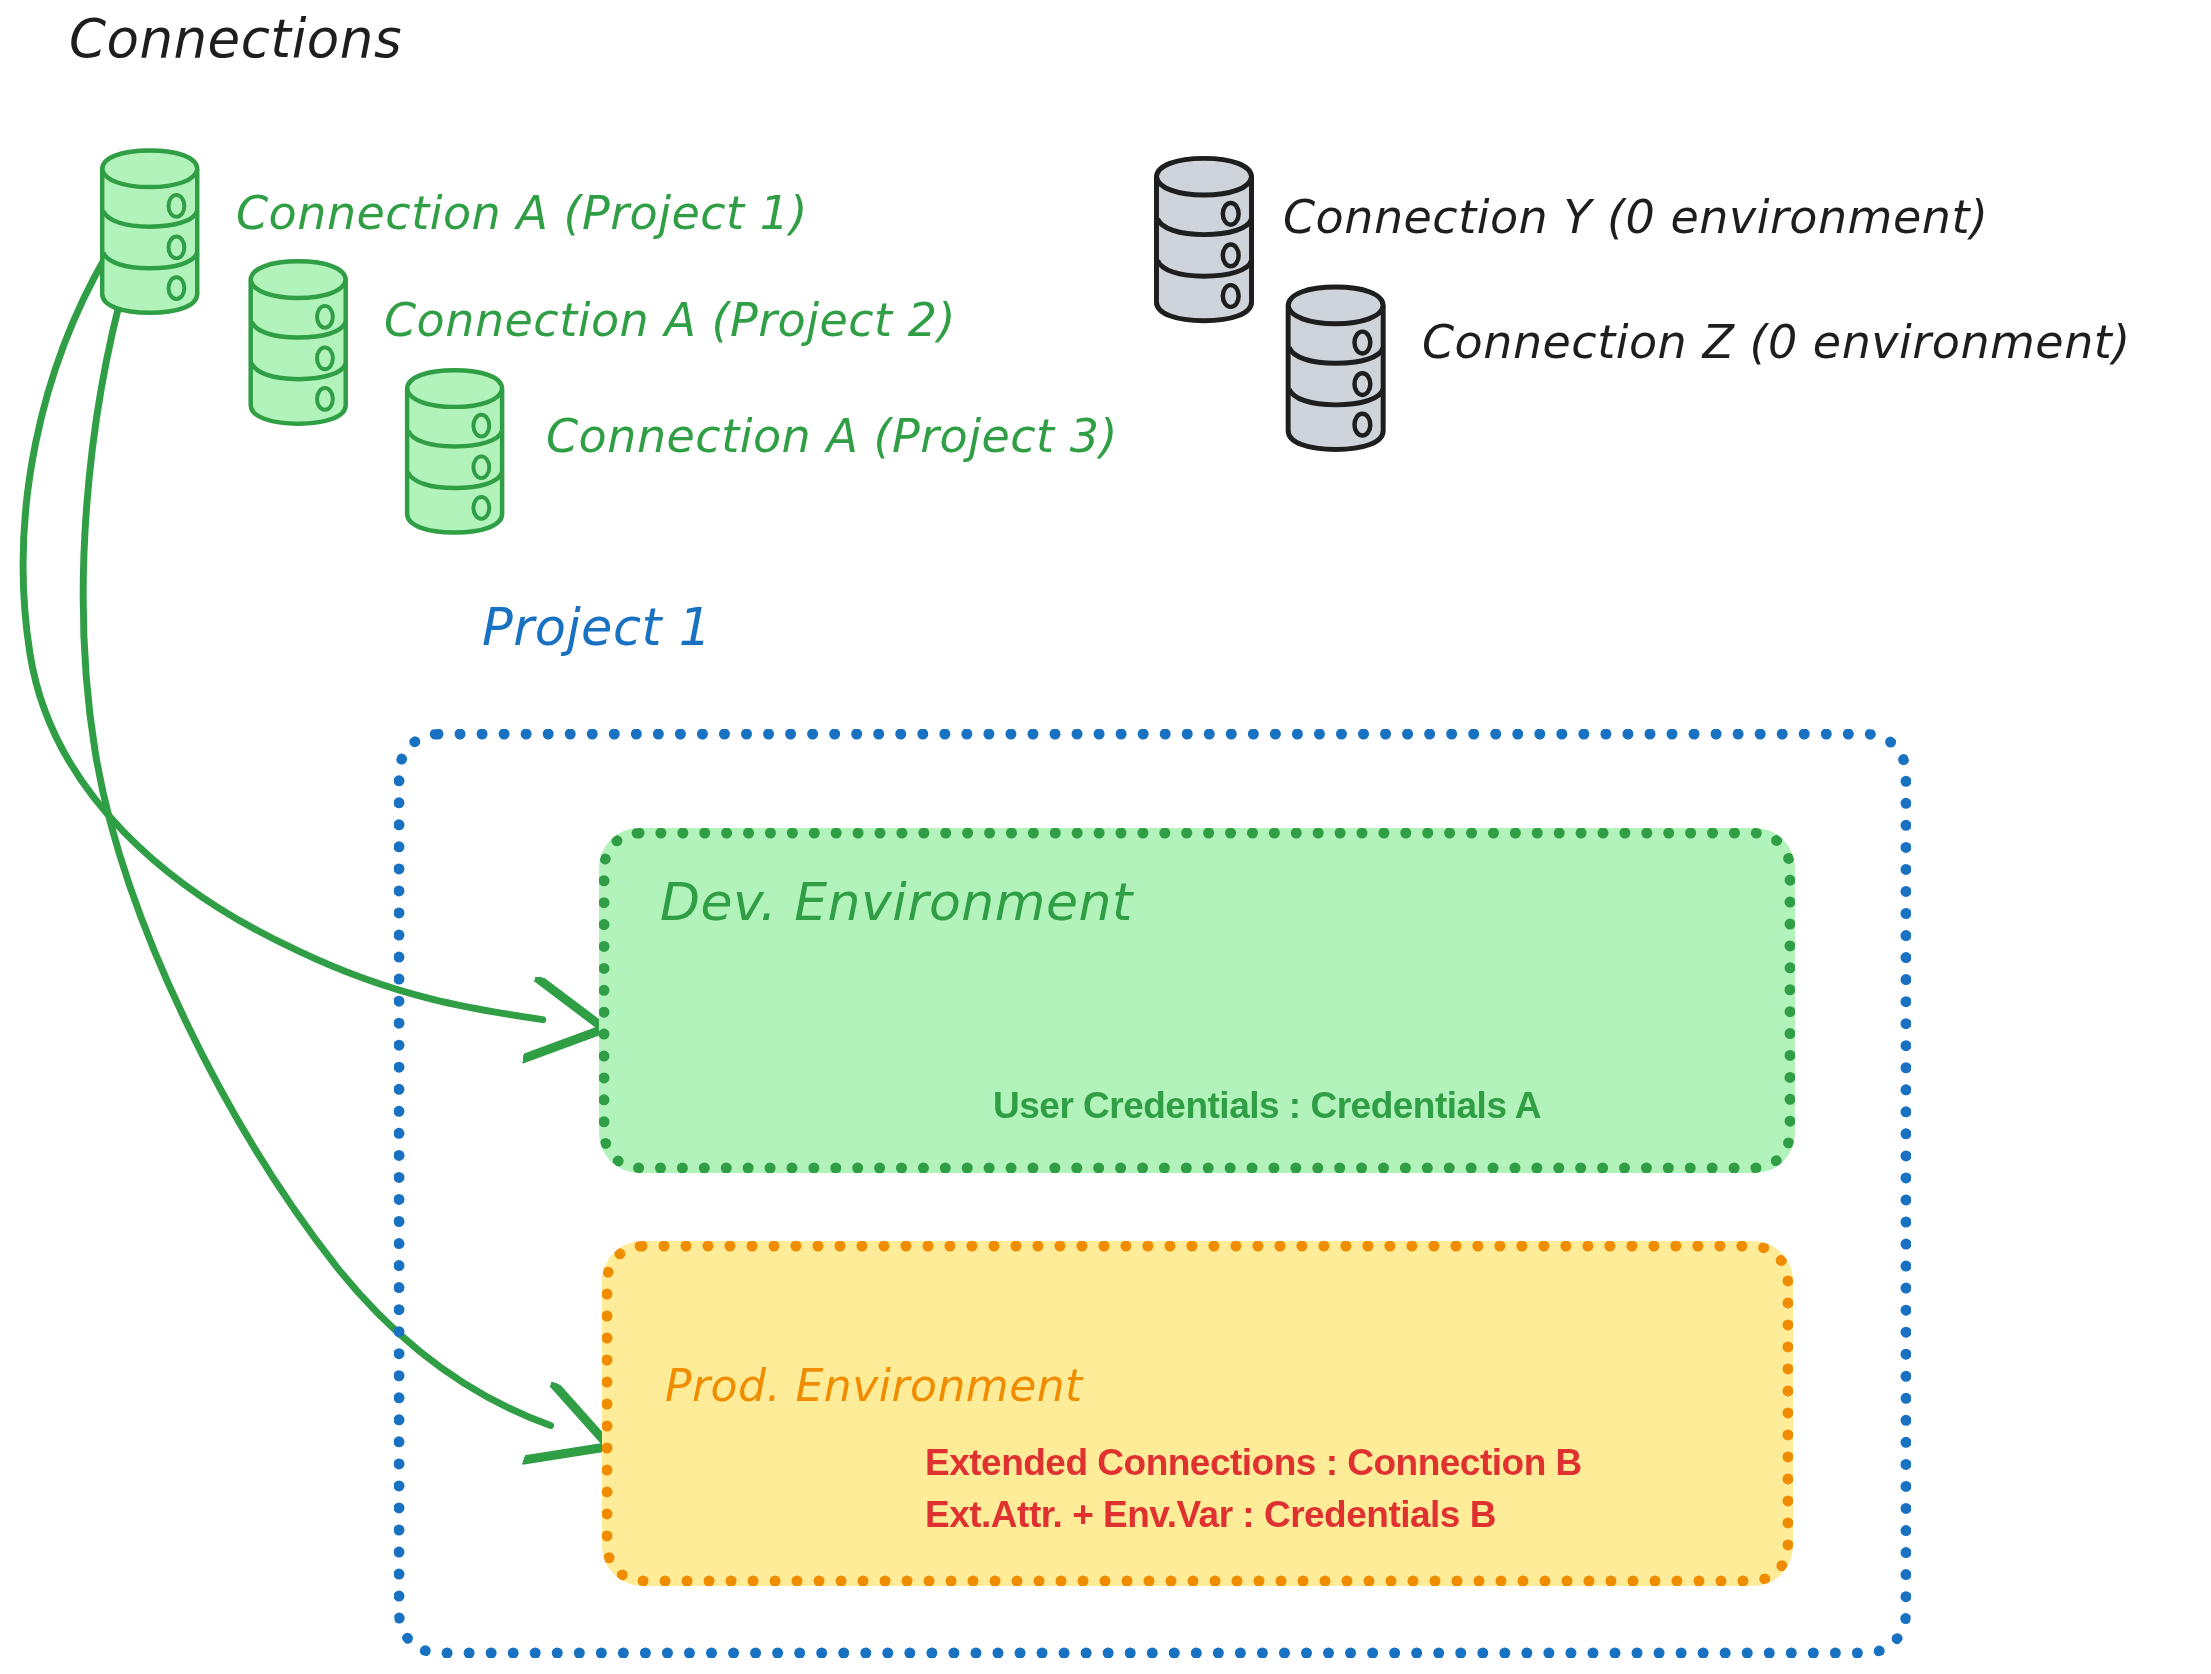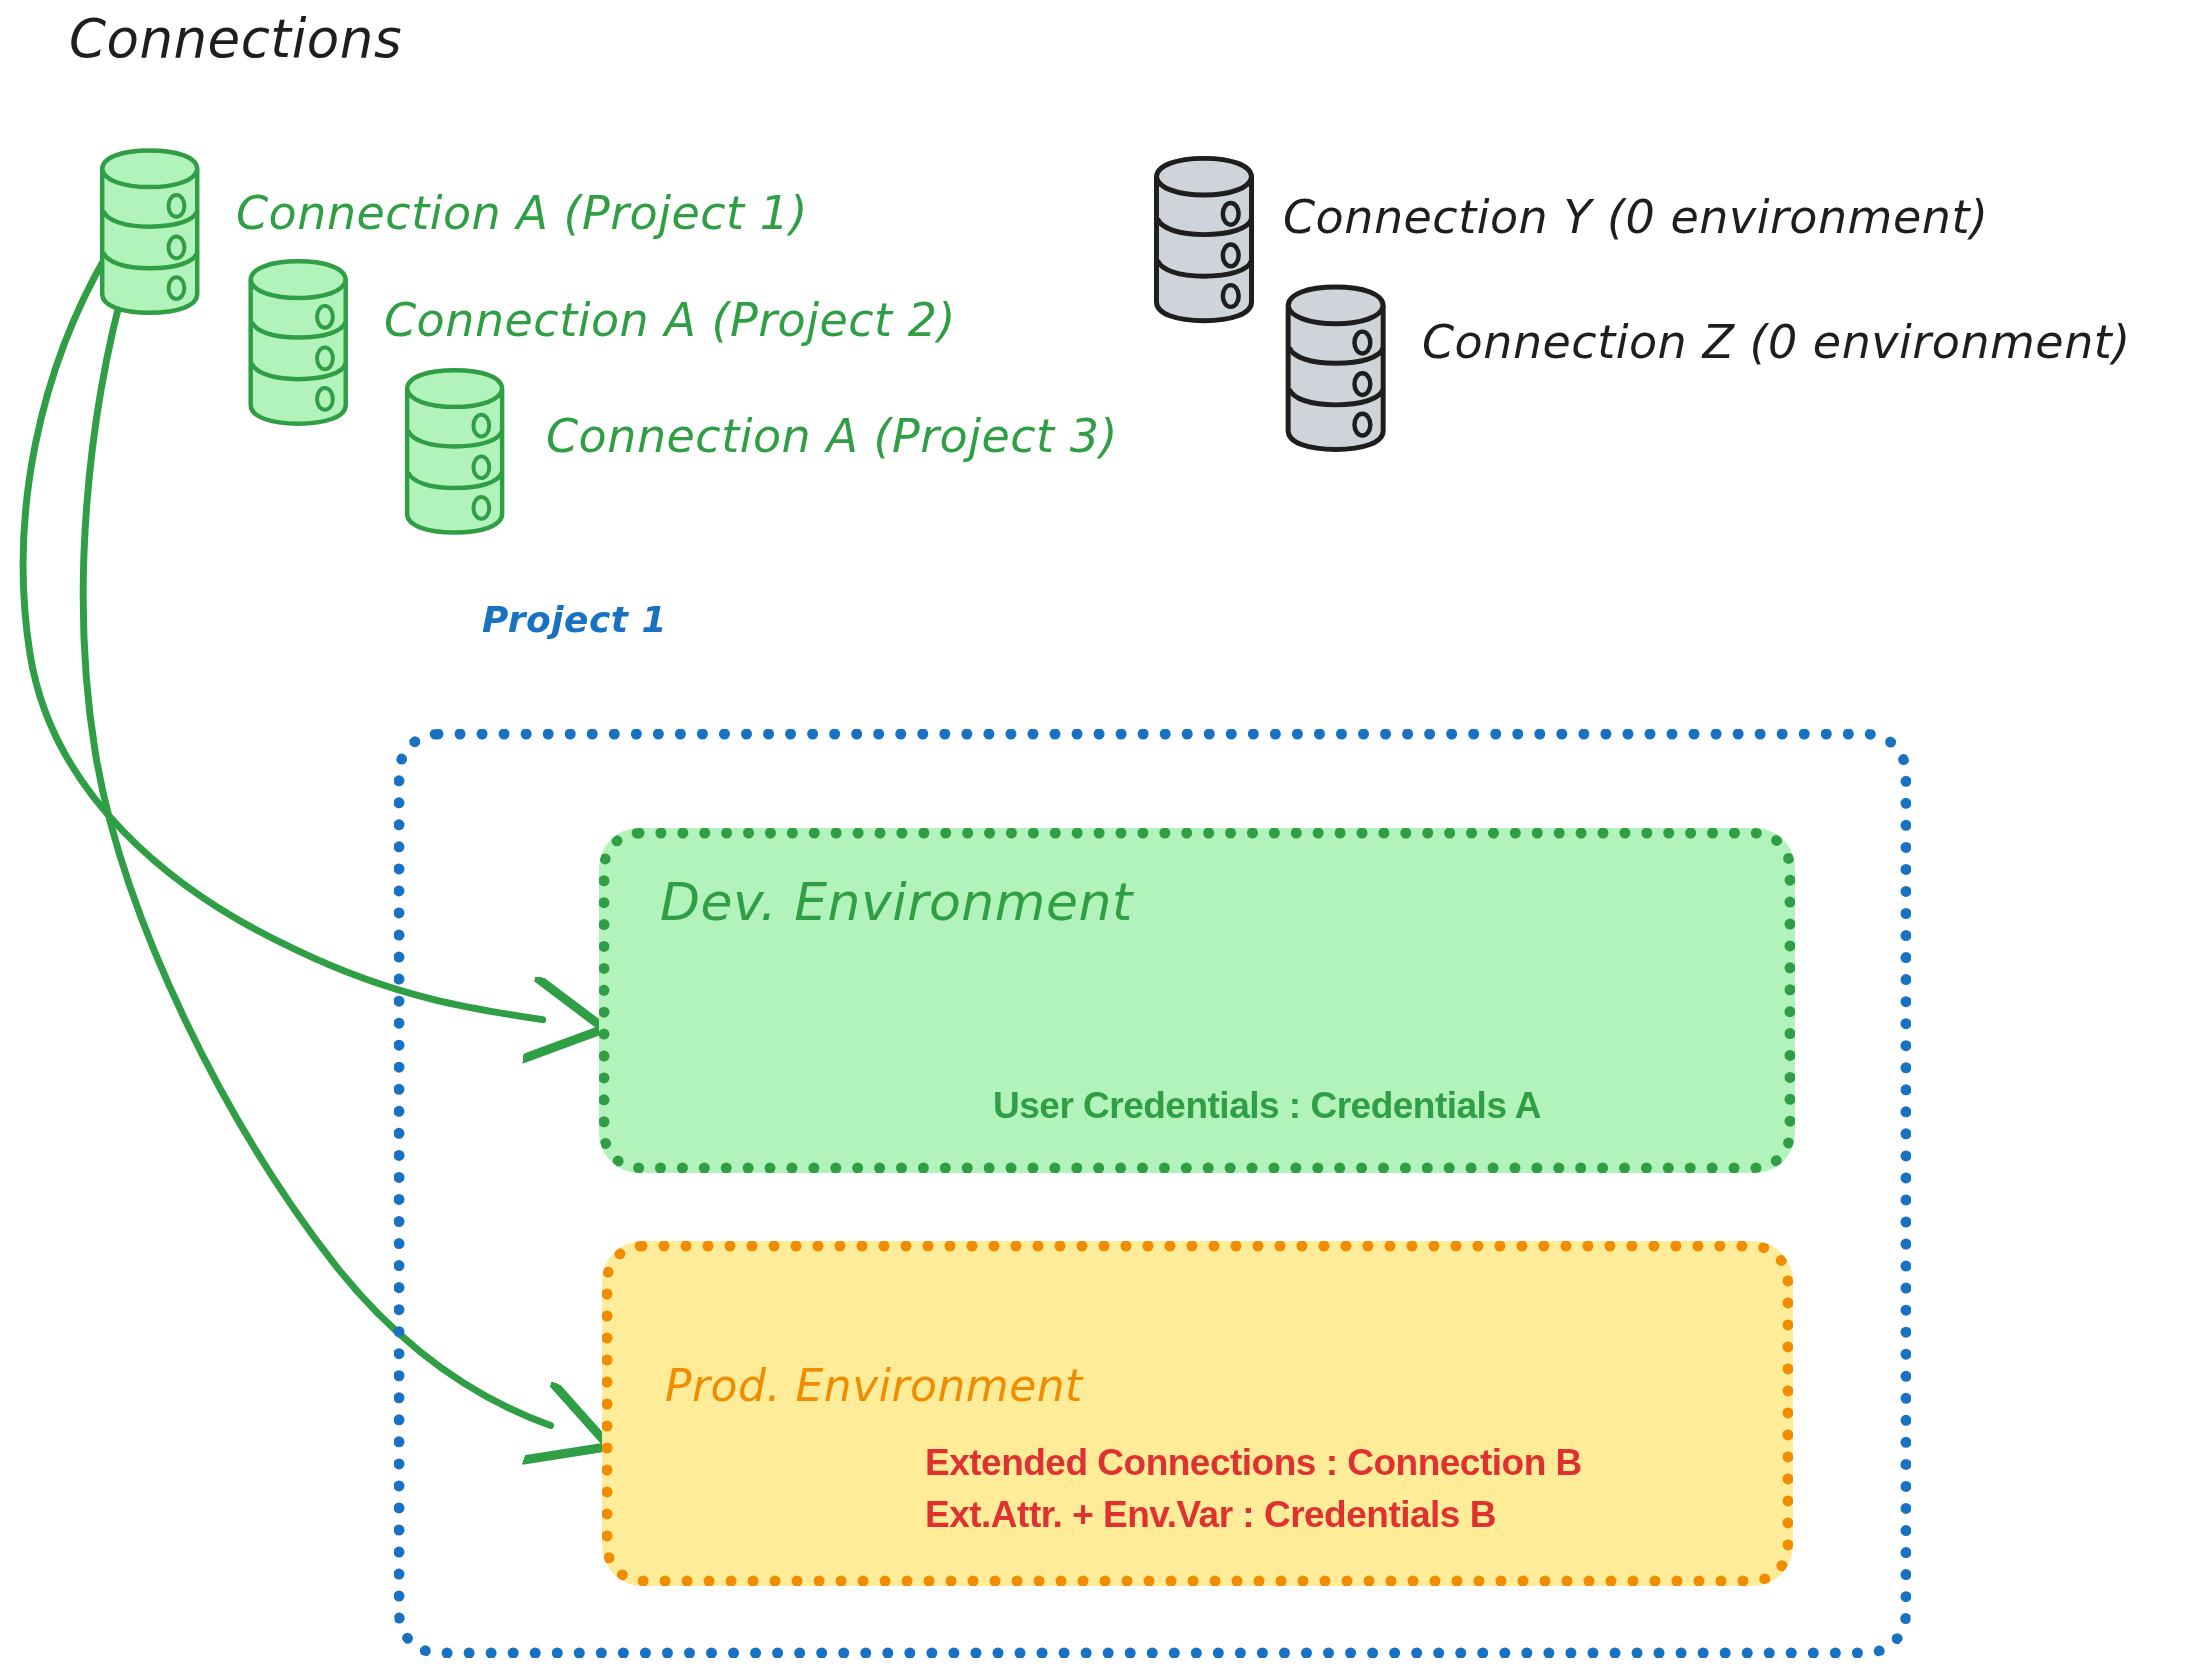--- a/index.html
+++ b/index.html
@@ -61,23 +61,22 @@
 
   #label-conn-a1 { left: 236px; top: 182px; margin-top: 8px; }
   #label-conn-a2 { left: 384px; top: 297px; }
   #label-conn-a3 { left: 546px; top: 413px; }
   #label-conn-y  { left: 1283px; top: 194px; }
   #label-conn-z  { left: 1422px; top: 319px; }
 
   #label-project-1 {
     left: 482px;
     top: 602px;
-    font-size: 36px;
+    font-size: 51px;
     color: #1971c2;
-    font-weight: bold;
   }
 
   #label-dev-env {
     left: 660px;
     top: 876px;
     font-size: 52px;
     color: #2f9e44;
   }
   #label-prod-env {
     left: 665px;

